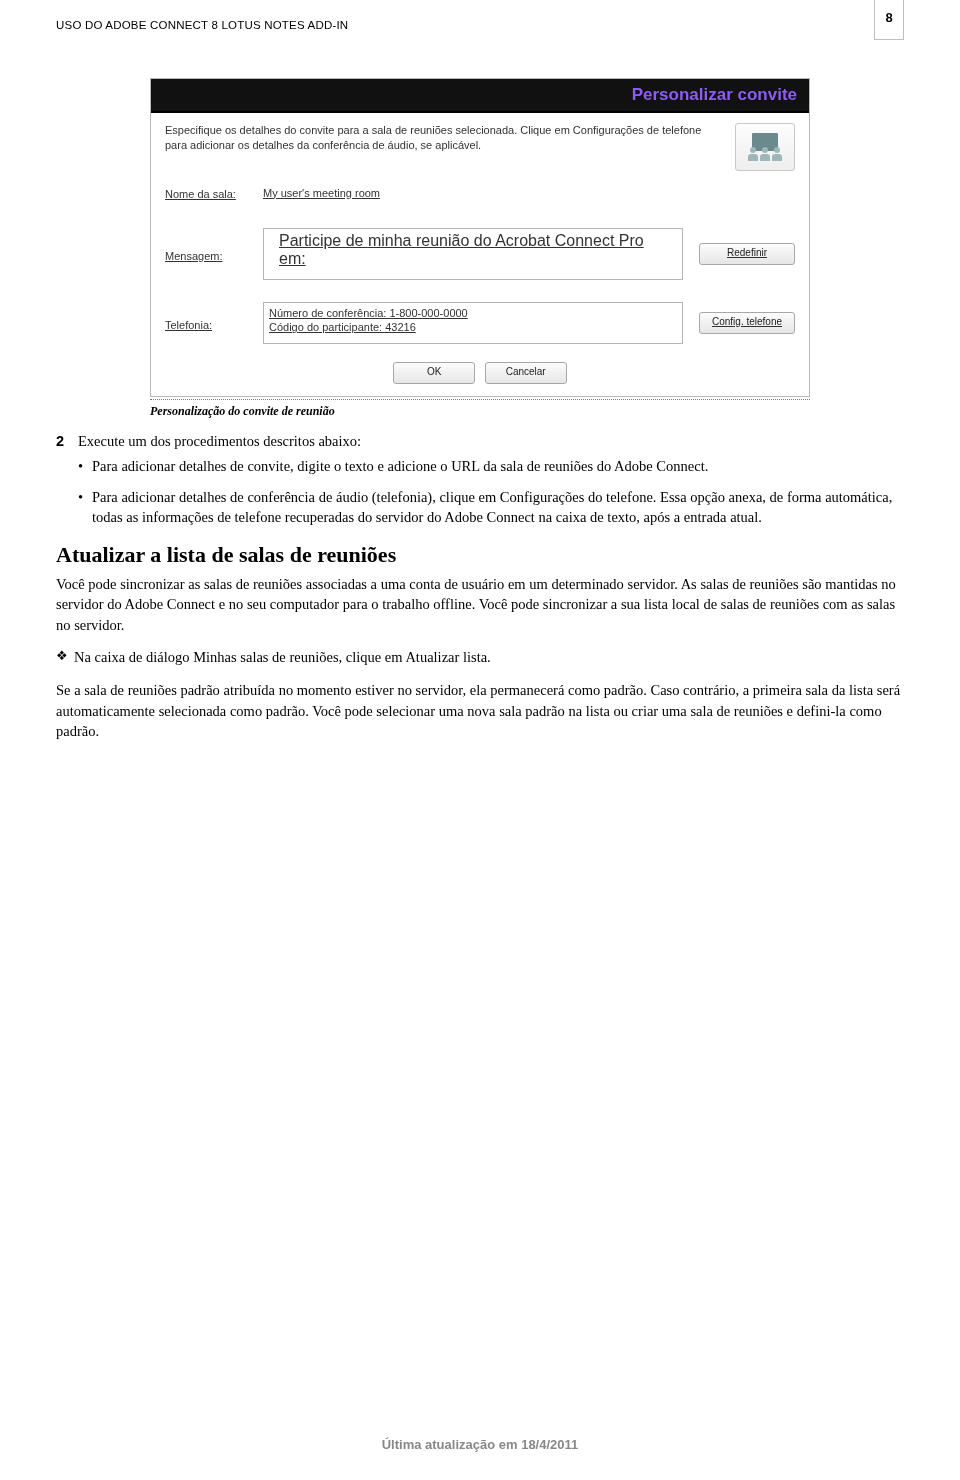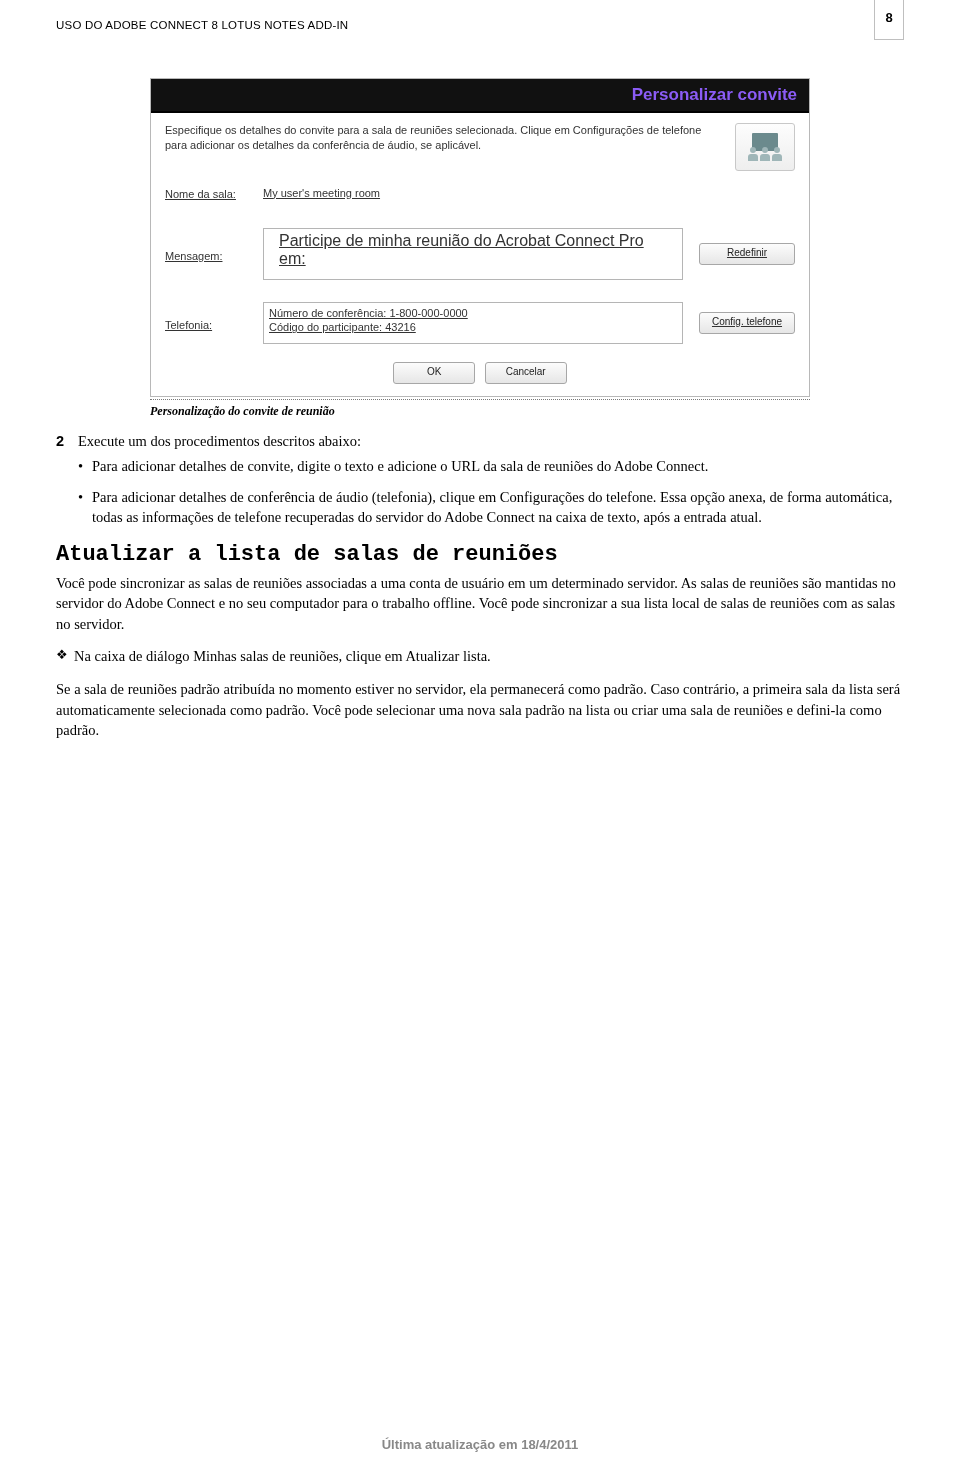--- a/index.html
+++ b/index.html
@@ -162,21 +162,21 @@
     margin-bottom: 10px;
     padding-left: 14px;
   }
   .bullets li::before {
     content: "•";
     position: absolute;
     left: 0;
     top: 0;
   }
   .h2 {
-    font-family: Liberation Mono, monospace;
+    font-family: Liberation Serif, serif;
     font-weight: 700;
     font-size: 22px;
     margin: 8px 0 6px 0;
   }
   .para {
     font-size: 14.5px;
     line-height: 1.42;
     margin-bottom: 12px;
   }
   .diamond-line {

